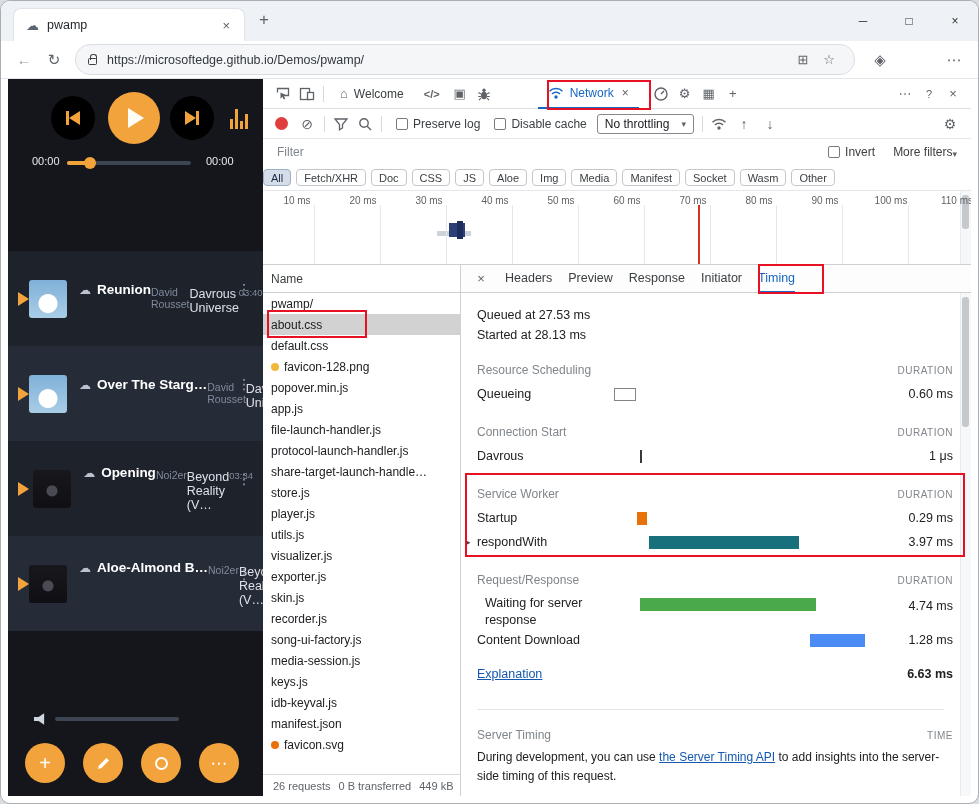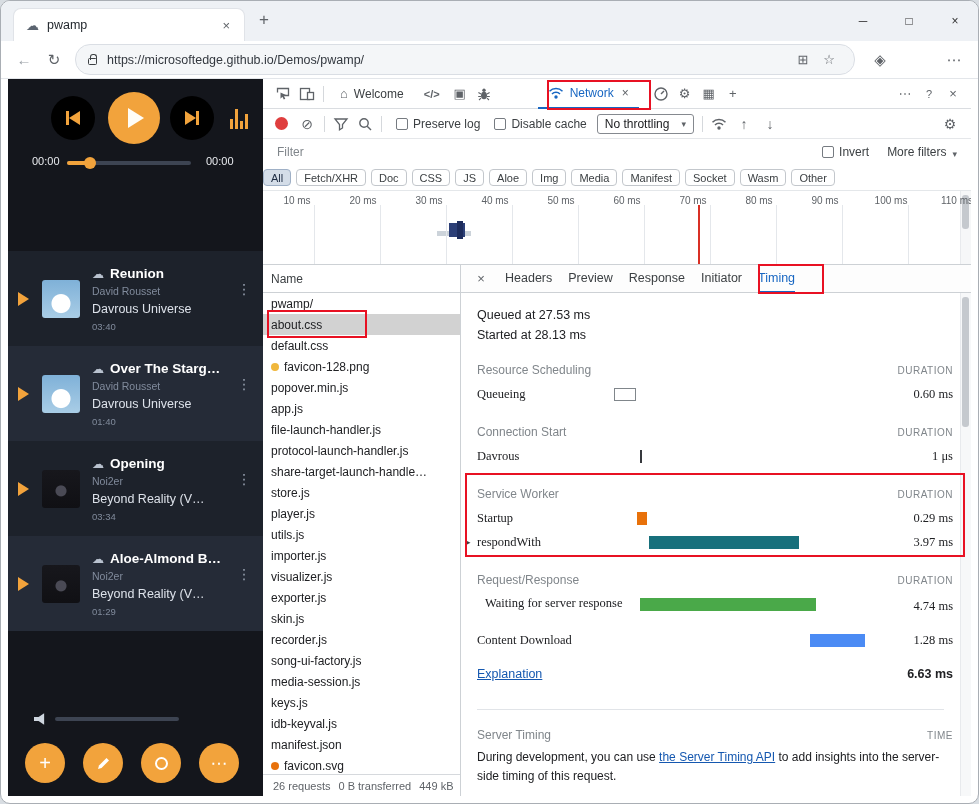--- a/index.html
+++ b/index.html
@@ -54,21 +54,21 @@
   .slider .fill { position:absolute; left:0; top:0; bottom:0; background:#f2a33c; border-radius:2px; }
   .slider .thumb { position:absolute; top:-4px; width:12px; height:12px; border-radius:50%; background:#f2a33c; }
   .song-list { position:absolute; top:172px; left:0; right:0; }
   .song-row { height:95px; display:flex; align-items:center; padding:0 10px; position:relative; background:#1d222b; }
   .song-row.alt { background:#252b37; }
   .song-play { width:24px; }
   .song-play .tri { width:0; height:0; border-left:11px solid #f2a33c; border-top:7px solid transparent; border-bottom:7px solid transparent; display:block; }
   .album-art { width:38px; height:38px; border-radius:3px; margin-right:12px; flex:none; }
   .album-art.sky { background:radial-gradient(circle at 50% 62%, #ffffff 0 9px, rgba(255,255,255,0) 10px), linear-gradient(180deg,#7fb1d8,#a9cde6); }
   .album-art.dark { background:radial-gradient(circle at 50% 55%, #4a4a55 0 5px, rgba(0,0,0,0) 6px), linear-gradient(180deg,#17171c,#101014); }
-  .song-info { flex:1; display:flex; flex-direction:column; }
+  .song-info { flex:1; display:flex; flex-direction:row; }
   .song-title { font-size:13.5px; font-weight:bold; color:#fff; white-space:nowrap; }
   .song-title .cloud { font-weight:normal; font-size:12px; color:#b9c2cf; margin-right:6px; }
   .song-artist { font-size:10.5px; color:#818b9c; margin-top:4px; }
   .song-album { font-size:12.5px; color:#dde2ea; margin-top:5px; }
   .song-duration { font-size:9.5px; color:#818b9c; margin-top:5px; }
   .song-menu { position:absolute; right:12px; top:30px; color:#9aa3b2; font-size:14px; }
   .volume-row { position:absolute; top:632px; left:0; right:0; height:16px; display:flex; align-items:center; padding-left:26px; }
   .speaker { width:13px; height:12px; background:#cfd6df; clip-path:polygon(0 33%,35% 33%,78% 2%,78% 98%,35% 67%,0 67%); }
   .vol-slider { position:relative; margin-left:8px; width:124px; height:4px; background:#3d4452; border-radius:2px; }
   .fab-row { position:absolute; top:664px; left:17px; display:flex; gap:18px; }
@@ -98,21 +98,21 @@
   .cb { width:12px; height:12px; border:1px solid #767b81; border-radius:2px; background:#fff; flex:none; margin-left:10px; }
   .cb-label { font-size:12px; color:#3c4043; margin-left:5px; white-space:nowrap; }
   .throttle { margin-left:10px; height:20px; border:1px solid #85898f; border-radius:3px; display:flex;
     align-items:center; padding:0 7px; font-size:12px; color:#202124; gap:12px; flex:none; }
   .throttle .caret { font-size:9px; color:#5f6368; }
 
   .filter-bar { position:absolute; top:60px; left:0; right:0; height:26px; display:flex; align-items:center; background:#fff; }
   .filter-input { border:none; outline:none; background:transparent; font-size:12px; color:#202124; margin-left:14px; width:220px; font-family:"Liberation Sans",sans-serif; }
   .filter-input::placeholder { color:#80868b; }
   .fb-label { font-size:12px; color:#3c4043; margin-left:5px; white-space:nowrap; }
-  .more-filters { display:flex; align-items:flex-end; gap:6px; margin:0 14px 0 18px; font-size:12px; color:#3c4043; }
+  .more-filters { display:flex; align-items:flex-end; gap:0; margin:0 14px 0 18px; font-size:12px; color:#3c4043; }
   .more-filters .caret { font-size:9px; color:#5f6368; }
 
   .chip-bar { position:absolute; top:86px; left:0; right:0; height:26px; display:flex; align-items:center;
     gap:5px; border-bottom:1px solid #e4e7ea; background:#fff; }
   .chip { height:17px; padding:0 7px; font-size:11px; border:1px solid #c3c7cc; border-radius:4px;
     color:#3c4043; display:flex; align-items:center; background:#fff; white-space:nowrap; }
   .chip.selected { background:#d4dde8; border-color:#9fb0c6; color:#1c2b42; }
 
   .timeline { position:absolute; top:112px; left:0; right:0; height:74px; border-bottom:1px solid #cdd1d5;
     background:#fff; overflow:hidden; }
@@ -139,21 +139,21 @@
   .dt-close { width:16px; text-align:center; color:#5f6368; font-size:13px; }
   .dtab { height:28px; display:flex; align-items:center; border-bottom:2px solid transparent; }
   .dtab.active { color:#1766c2; border-bottom-color:#1766c2; }
   .detail-body { position:absolute; top:28px; left:0; right:11px; bottom:0; overflow:hidden;
     font-size:12.5px; color:#202124; background:#fff; }
   .t-line { margin:0 0 0 16px; height:20px; line-height:20px; }
   .t-line.first { margin-top:12px; }
   .t-section-header { margin-top:14px; height:24px; position:relative; }
   .t-title { position:absolute; left:16px; top:4px; color:#80868b; font-size:12px; }
   .t-right { position:absolute; right:7px; top:6px; font-size:10px; color:#80868b; letter-spacing:0.5px; }
-  .t-row { position:relative; height:24px;font-family:Liberation Serif, serif; }
+  .t-row { position:relative; height:24px; }
   .t-row.tall { height:36px; }
   .t-label { position:absolute; left:16px; top:4px; }
   .t-row.tall .t-label { width:150px; line-height:1.35; top:2px;margin-left:8px; }
   .t-caret { position:absolute; left:5px; top:6px; font-size:9px; color:#3c4043; }
   .t-bar { position:absolute; top:5px; height:13px; }
   .t-val { position:absolute; right:7px; top:4px; }
   .t-row.tall .t-val { top:6px; }
   .t-explain { position:relative; height:24px; margin-top:10px; }
   .t-link { position:absolute; left:16px; top:4px; color:#1558b0; text-decoration:underline; cursor:pointer; }
   .t-total { position:absolute; right:7px; top:4px; font-weight:bold; }
@@ -485,23 +485,20 @@
               <div class="req-row">
                 <span class="req-name">store.js</span>
               </div>
               <div class="req-row">
                 <span class="req-name">player.js</span>
               </div>
               <div class="req-row">
                 <span class="req-name">utils.js</span>
               </div>
               <div class="req-row">
-                <span class="req-name">importer.js</span>
-              </div>
-              <div class="req-row">
                 <span class="req-name">visualizer.js</span>
               </div>
               <div class="req-row">
                 <span class="req-name">exporter.js</span>
               </div>
               <div class="req-row">
                 <span class="req-name">skin.js</span>
               </div>
               <div class="req-row">
                 <span class="req-name">recorder.js</span>

